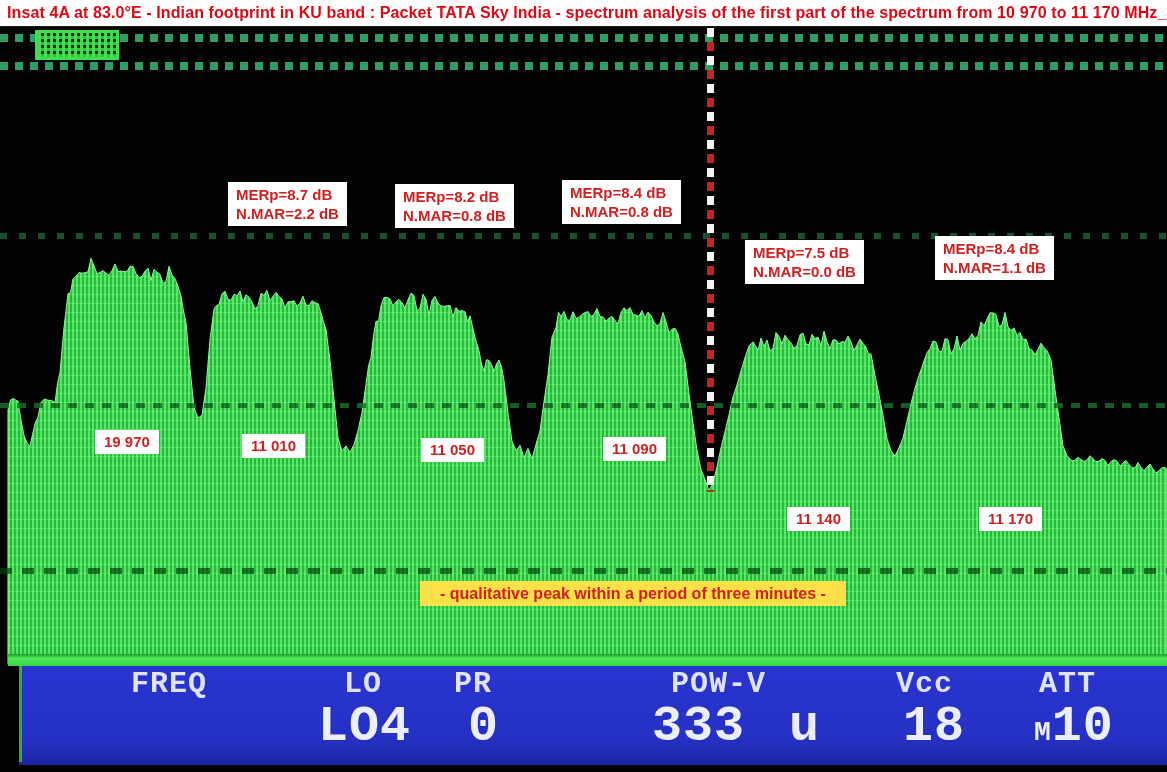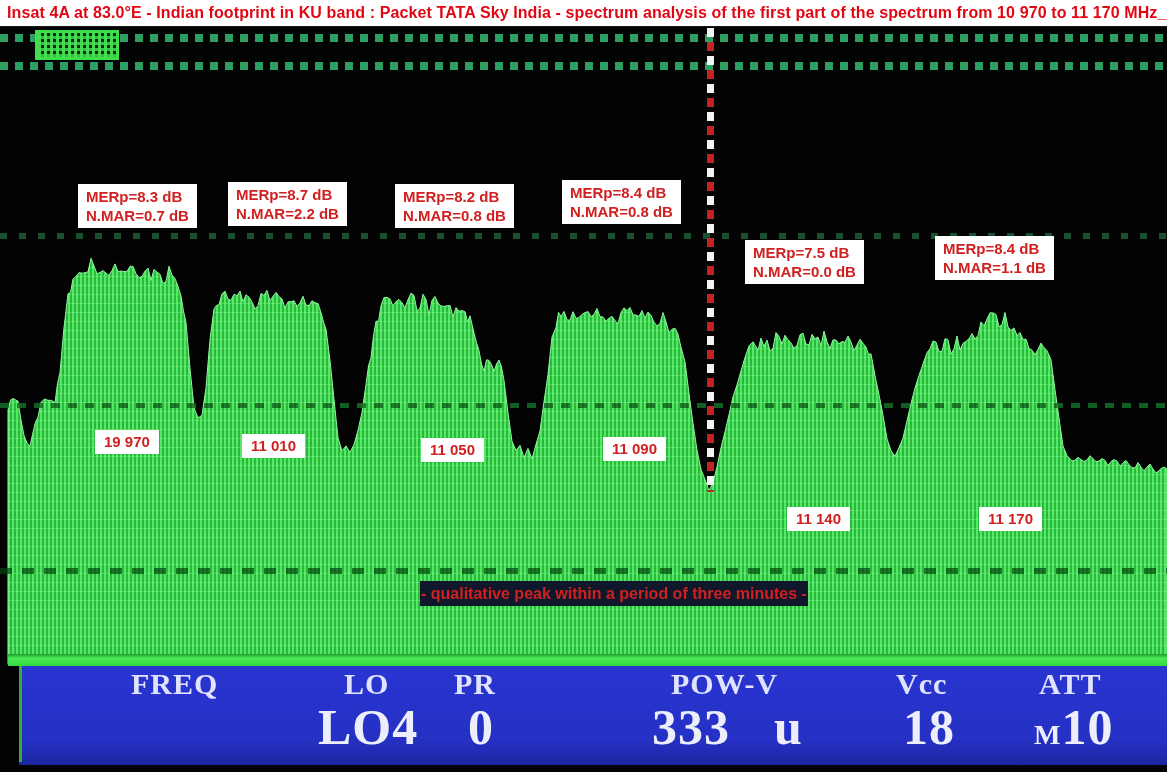--- a/index.html
+++ b/index.html
@@ -27,28 +27,28 @@
   .gl-over{height:5px;z-index:2;
           background:repeating-linear-gradient(90deg,rgba(2,62,10,.62) 0 9px,transparent 9px 17px);}
   .gl-over2{height:6px;z-index:2;
           background:repeating-linear-gradient(90deg,rgba(3,70,12,.7) 0 12px,transparent 12px 22px);}
   .marker{position:absolute;left:707px;top:2px;width:7px;height:464px;z-index:3;
           background:repeating-linear-gradient(180deg,#f3f3f3 0 9px,transparent 9px 14px,#c32323 14px 23px,transparent 23px 28px);}
   .mer{position:absolute;background:#ffffff;color:#d02020;font-weight:bold;font-size:15px;
        line-height:19px;padding:3px 8px;white-space:nowrap;z-index:4;}
   .freq{position:absolute;background:#ffffff;color:#d02020;font-weight:bold;font-size:15px;
         line-height:20px;padding:2px 9px;white-space:nowrap;z-index:4;}
-  .caption{position:absolute;left:420px;top:555px;background:#0f172a;color:#d02020;font-weight:bold;
-           font-size:16px;line-height:21px;padding:2px 1px;white-space:nowrap;z-index:4;}
+  .caption{position:absolute;left:420px;top:555px;background:#fde047;color:#d02020;font-weight:bold;
+           font-size:16px;line-height:21px;padding:2px 20px;white-space:nowrap;z-index:4;}
   
   .green-sep{position:absolute;left:8px;top:654px;width:1159px;height:12px;z-index:5;
              background:linear-gradient(180deg,#1f9a2c,#4ae955 35%,#35d741);}
   .bottombar{position:absolute;left:0;top:666px;width:1167px;height:99px;z-index:5;
              background:linear-gradient(180deg,#2a35d2 0%,#2530c4 75%,#1c25a0 100%);
-             font-family:Liberation Serif, serif;}
+             font-family:Liberation Mono, monospace;}
   .bb-black{position:absolute;left:0;top:0;width:19px;height:106px;background:#020204;}
   .bb-greenedge{position:absolute;left:19px;top:0;width:3px;height:96px;background:#2fae3c;}
   .bb-label{position:absolute;top:3px;color:#dfe3ff;font-weight:bold;font-size:30px;line-height:30px;
             letter-spacing:1px;white-space:nowrap;}
   .bb-value{position:absolute;top:33px;color:#eceefc;font-weight:bold;font-size:50px;line-height:56px;
             letter-spacing:1px;white-space:nowrap;}
   .bb-value .hl{background:#ededed;color:#2531c6;padding:0 1px;}
   .bb-unit{margin-left:44px;}
   .m-prefix{font-size:28px;}
 </style>
@@ -78,24 +78,20 @@
 
     <div class="gridline gl-top" style="top:8px"></div>
     <div class="gridline gl-top" style="top:36px"></div>
     <div class="gridline gl-dim" style="top:207px"></div>
     <div class="gridline gl-under" style="top:377px"></div>
     <div class="gridline gl-over" style="top:377px"></div>
     <div class="gridline gl-over2" style="top:542px"></div>
 
     <div class="marker"></div>
 
-    <div class="mer" style="left:78px;top:158px">
-      <div>MERp=8.3 dB</div>
-      <div>N.MAR=0.7 dB</div>
-    </div>
     <div class="mer" style="left:228px;top:156px">
       <div>MERp=8.7 dB</div>
       <div>N.MAR=2.2 dB</div>
     </div>
     <div class="mer" style="left:395px;top:158px">
       <div>MERp=8.2 dB</div>
       <div>N.MAR=0.8 dB</div>
     </div>
     <div class="mer" style="left:562px;top:154px">
       <div>MERp=8.4 dB</div>

